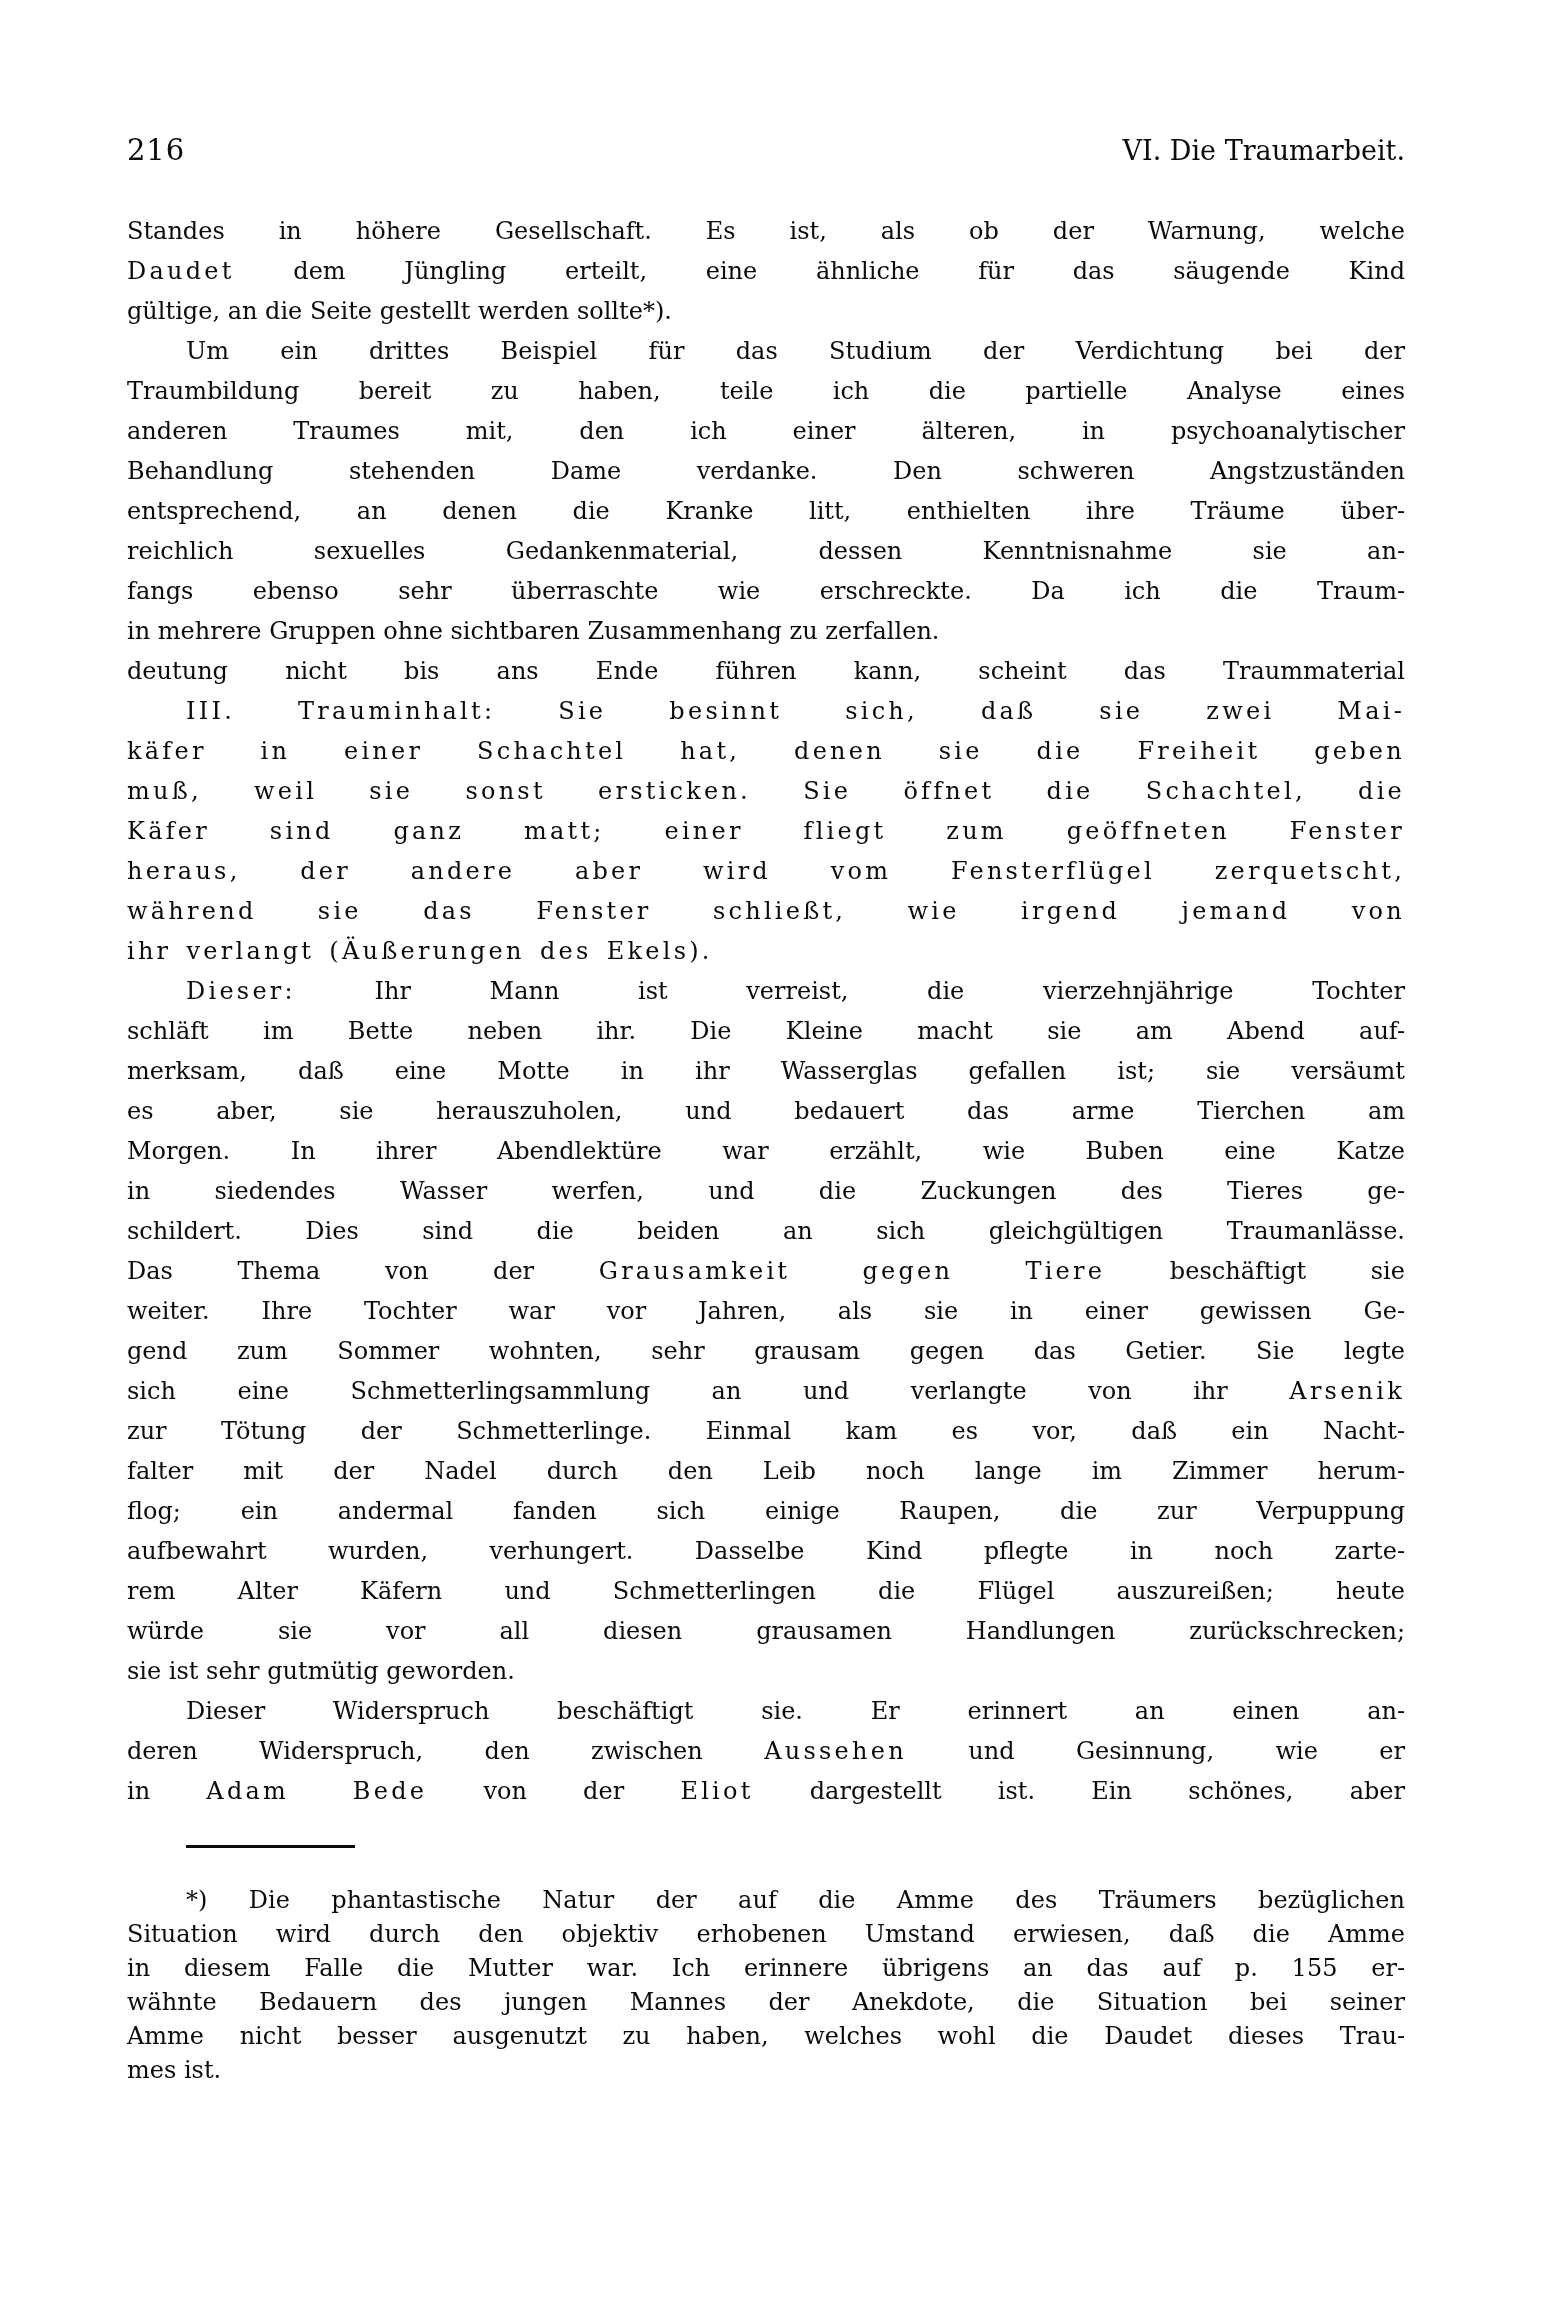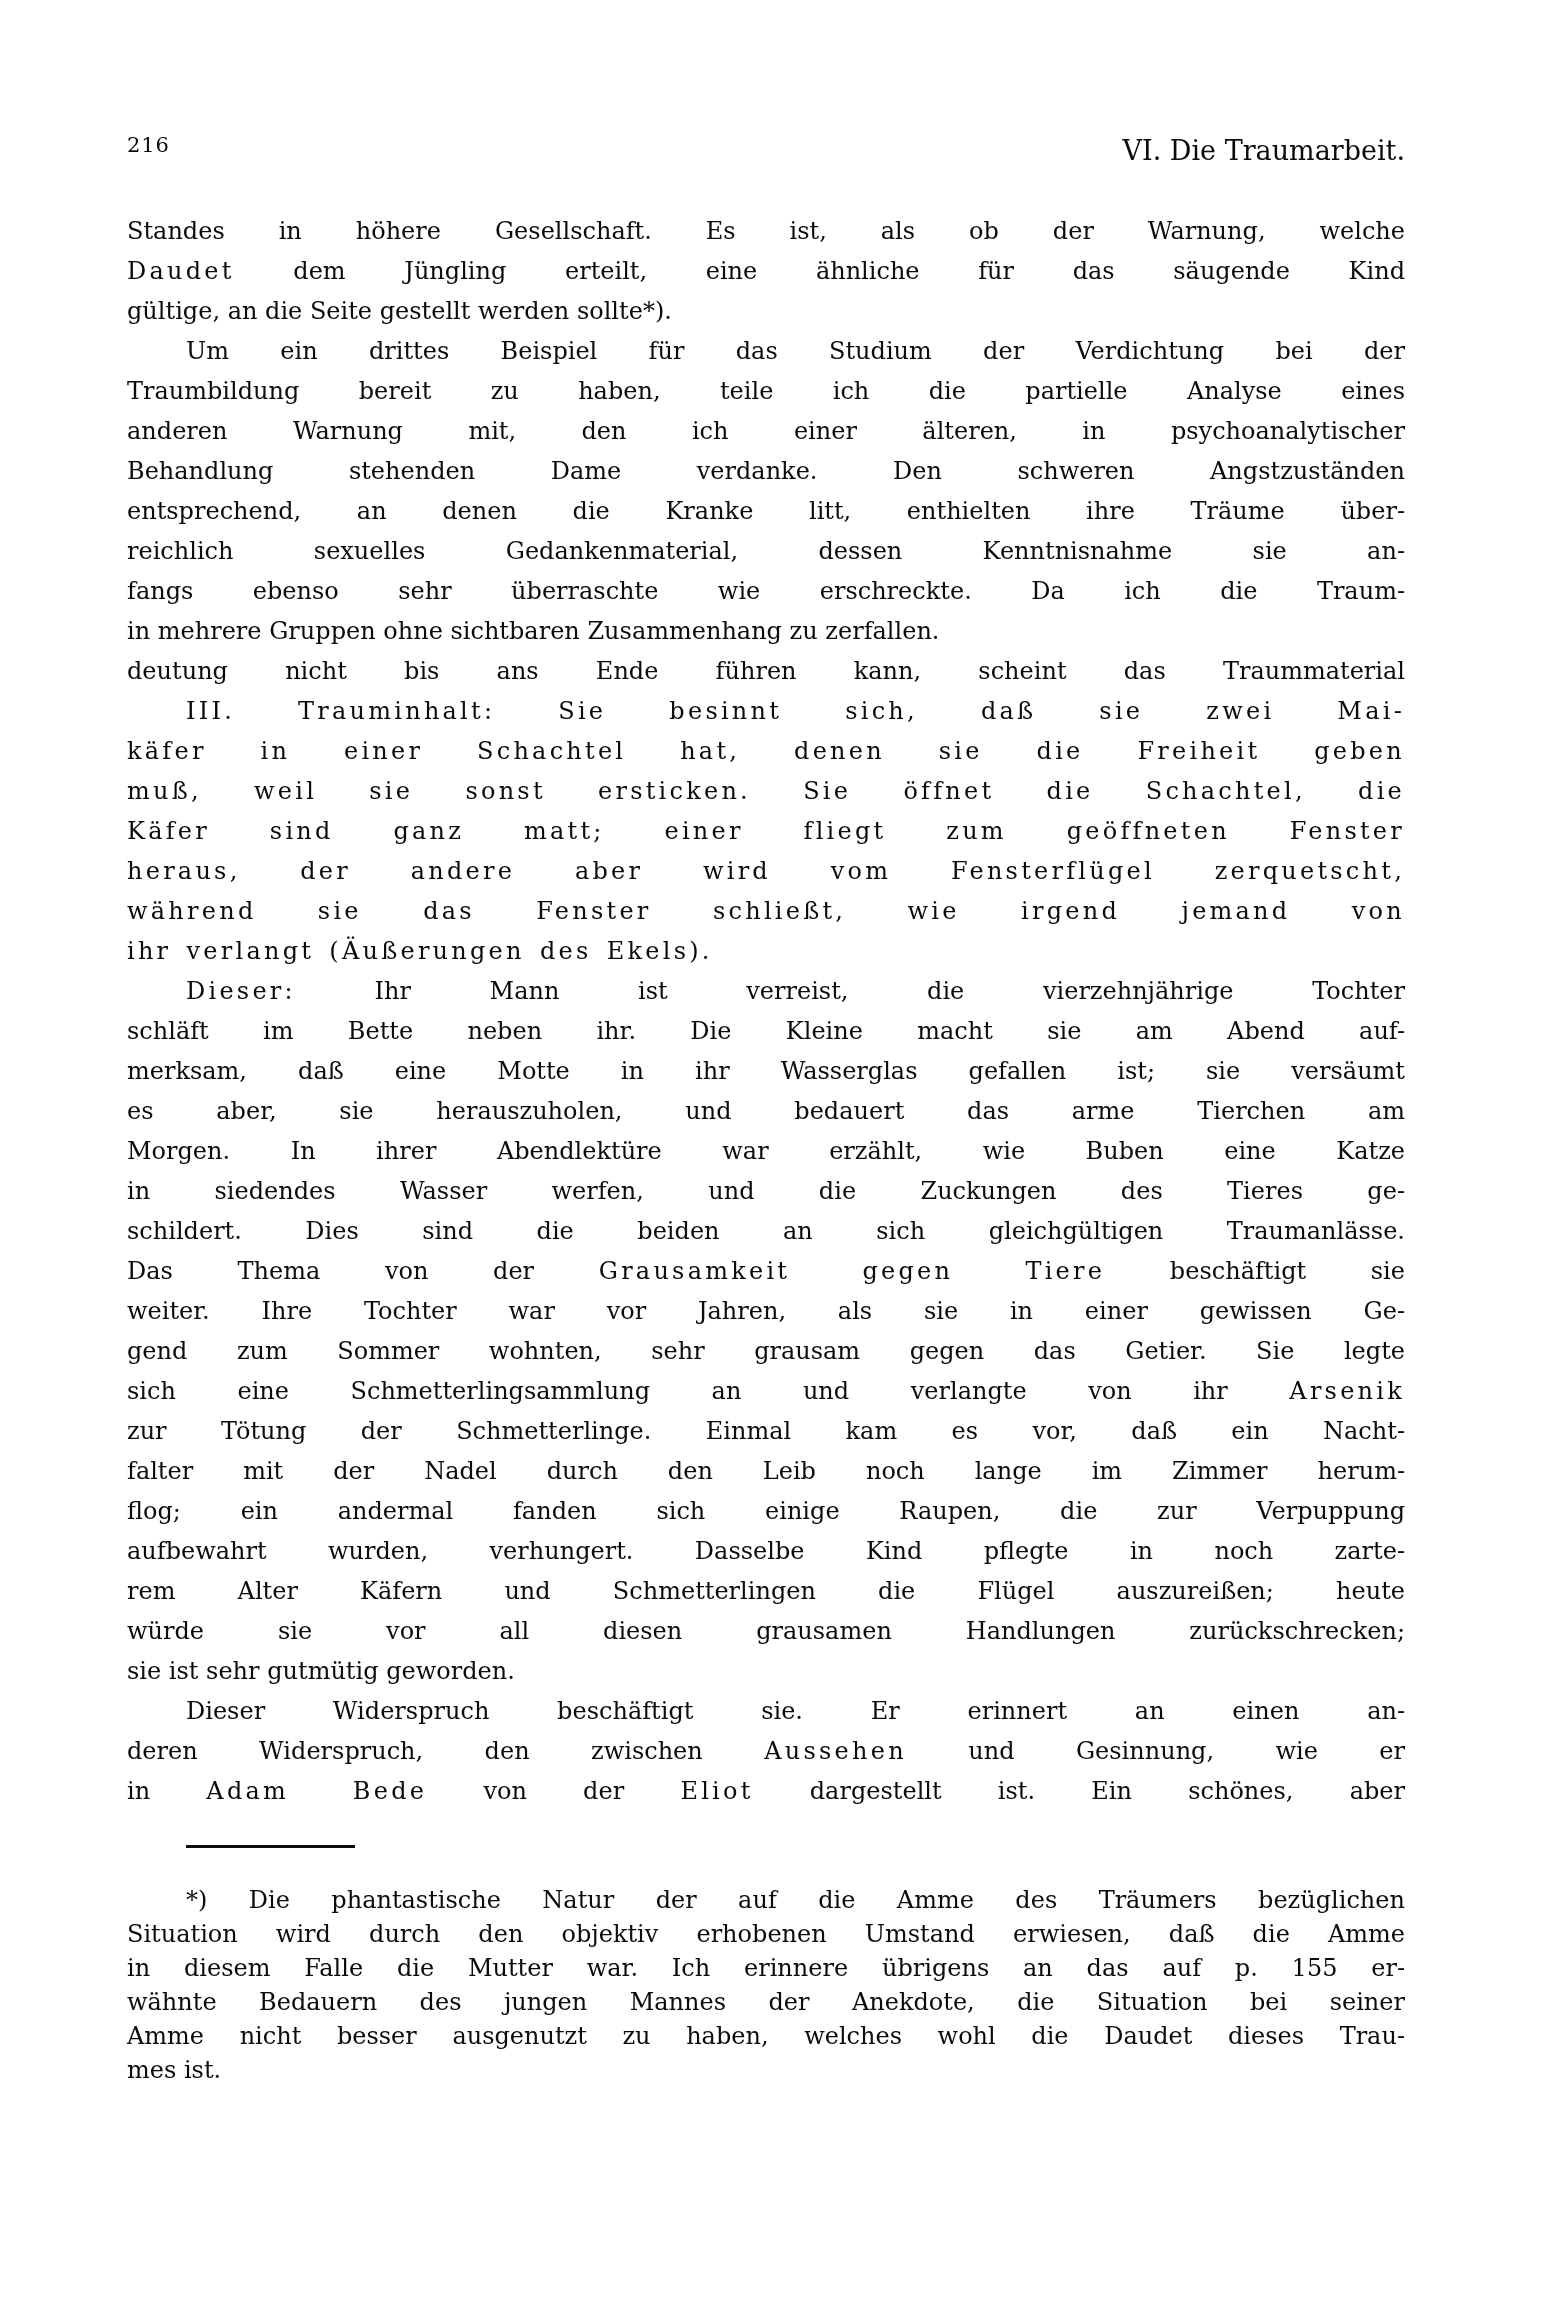--- a/index.html
+++ b/index.html
@@ -21,21 +21,21 @@
     position: absolute;
     top: 133px;
     left: 127px;
     width: 1278px;
     height: 37px;
   }
   .page-number {
     position: absolute;
     left: 0;
     top: 0;
-    font-size: 21px;
+    font-size: 29px;
     letter-spacing: 0.9px;
   }
   .running-header {
     position: absolute;
     left: 0;
     width: 100%;
     top: 1.9px;
     text-align: right;
     font-size: 27px;
   }
@@ -87,21 +87,21 @@
     <span class="page-number">216</span>
     <span class="running-header">VI. Die Traumarbeit.</span>
   </div>
 
   <div class="body-text">
       <div class="line"><span>Standes in höhere Gesellschaft.  Es ist, als ob der Warnung, welche</span></div>
       <div class="line"><span class="sperr">Daudet</span><span> dem Jüngling erteilt, eine ähnliche für das säugende Kind</span></div>
       <div class="line no-just"><span>gültige, an die Seite gestellt werden sollte*).</span></div>
       <div class="line indent"><span>Um ein drittes Beispiel für das Studium der Verdichtung bei der</span></div>
       <div class="line"><span>Traumbildung bereit zu haben, teile ich die partielle Analyse eines</span></div>
-      <div class="line"><span>anderen Warnung mit, den ich einer älteren, in psychoanalytischer</span></div>
+      <div class="line"><span>anderen Traumes mit, den ich einer älteren, in psychoanalytischer</span></div>
       <div class="line"><span>Behandlung stehenden Dame verdanke.  Den schweren Angstzuständen</span></div>
       <div class="line"><span>entsprechend, an denen die Kranke litt, enthielten ihre Träume über-</span></div>
       <div class="line"><span>reichlich sexuelles Gedankenmaterial, dessen Kenntnisnahme sie an-</span></div>
       <div class="line"><span>fangs ebenso sehr überraschte wie erschreckte.  Da ich die Traum-</span></div>
       <div class="line no-just"><span>in mehrere Gruppen ohne sichtbaren Zusammenhang zu zerfallen.</span></div>
       <div class="line"><span>deutung nicht bis ans Ende führen kann, scheint das Traummaterial</span></div>
       <div class="line indent"><span class="sperr">III.  Trauminhalt:  Sie besinnt sich, daß sie zwei Mai-</span></div>
       <div class="line"><span class="sperr">käfer in einer Schachtel hat, denen sie die Freiheit geben</span></div>
       <div class="line"><span class="sperr">muß, weil sie sonst ersticken.  Sie öffnet die Schachtel, die</span></div>
       <div class="line"><span class="sperr">Käfer sind ganz matt;  einer fliegt zum geöffneten Fenster</span></div>

